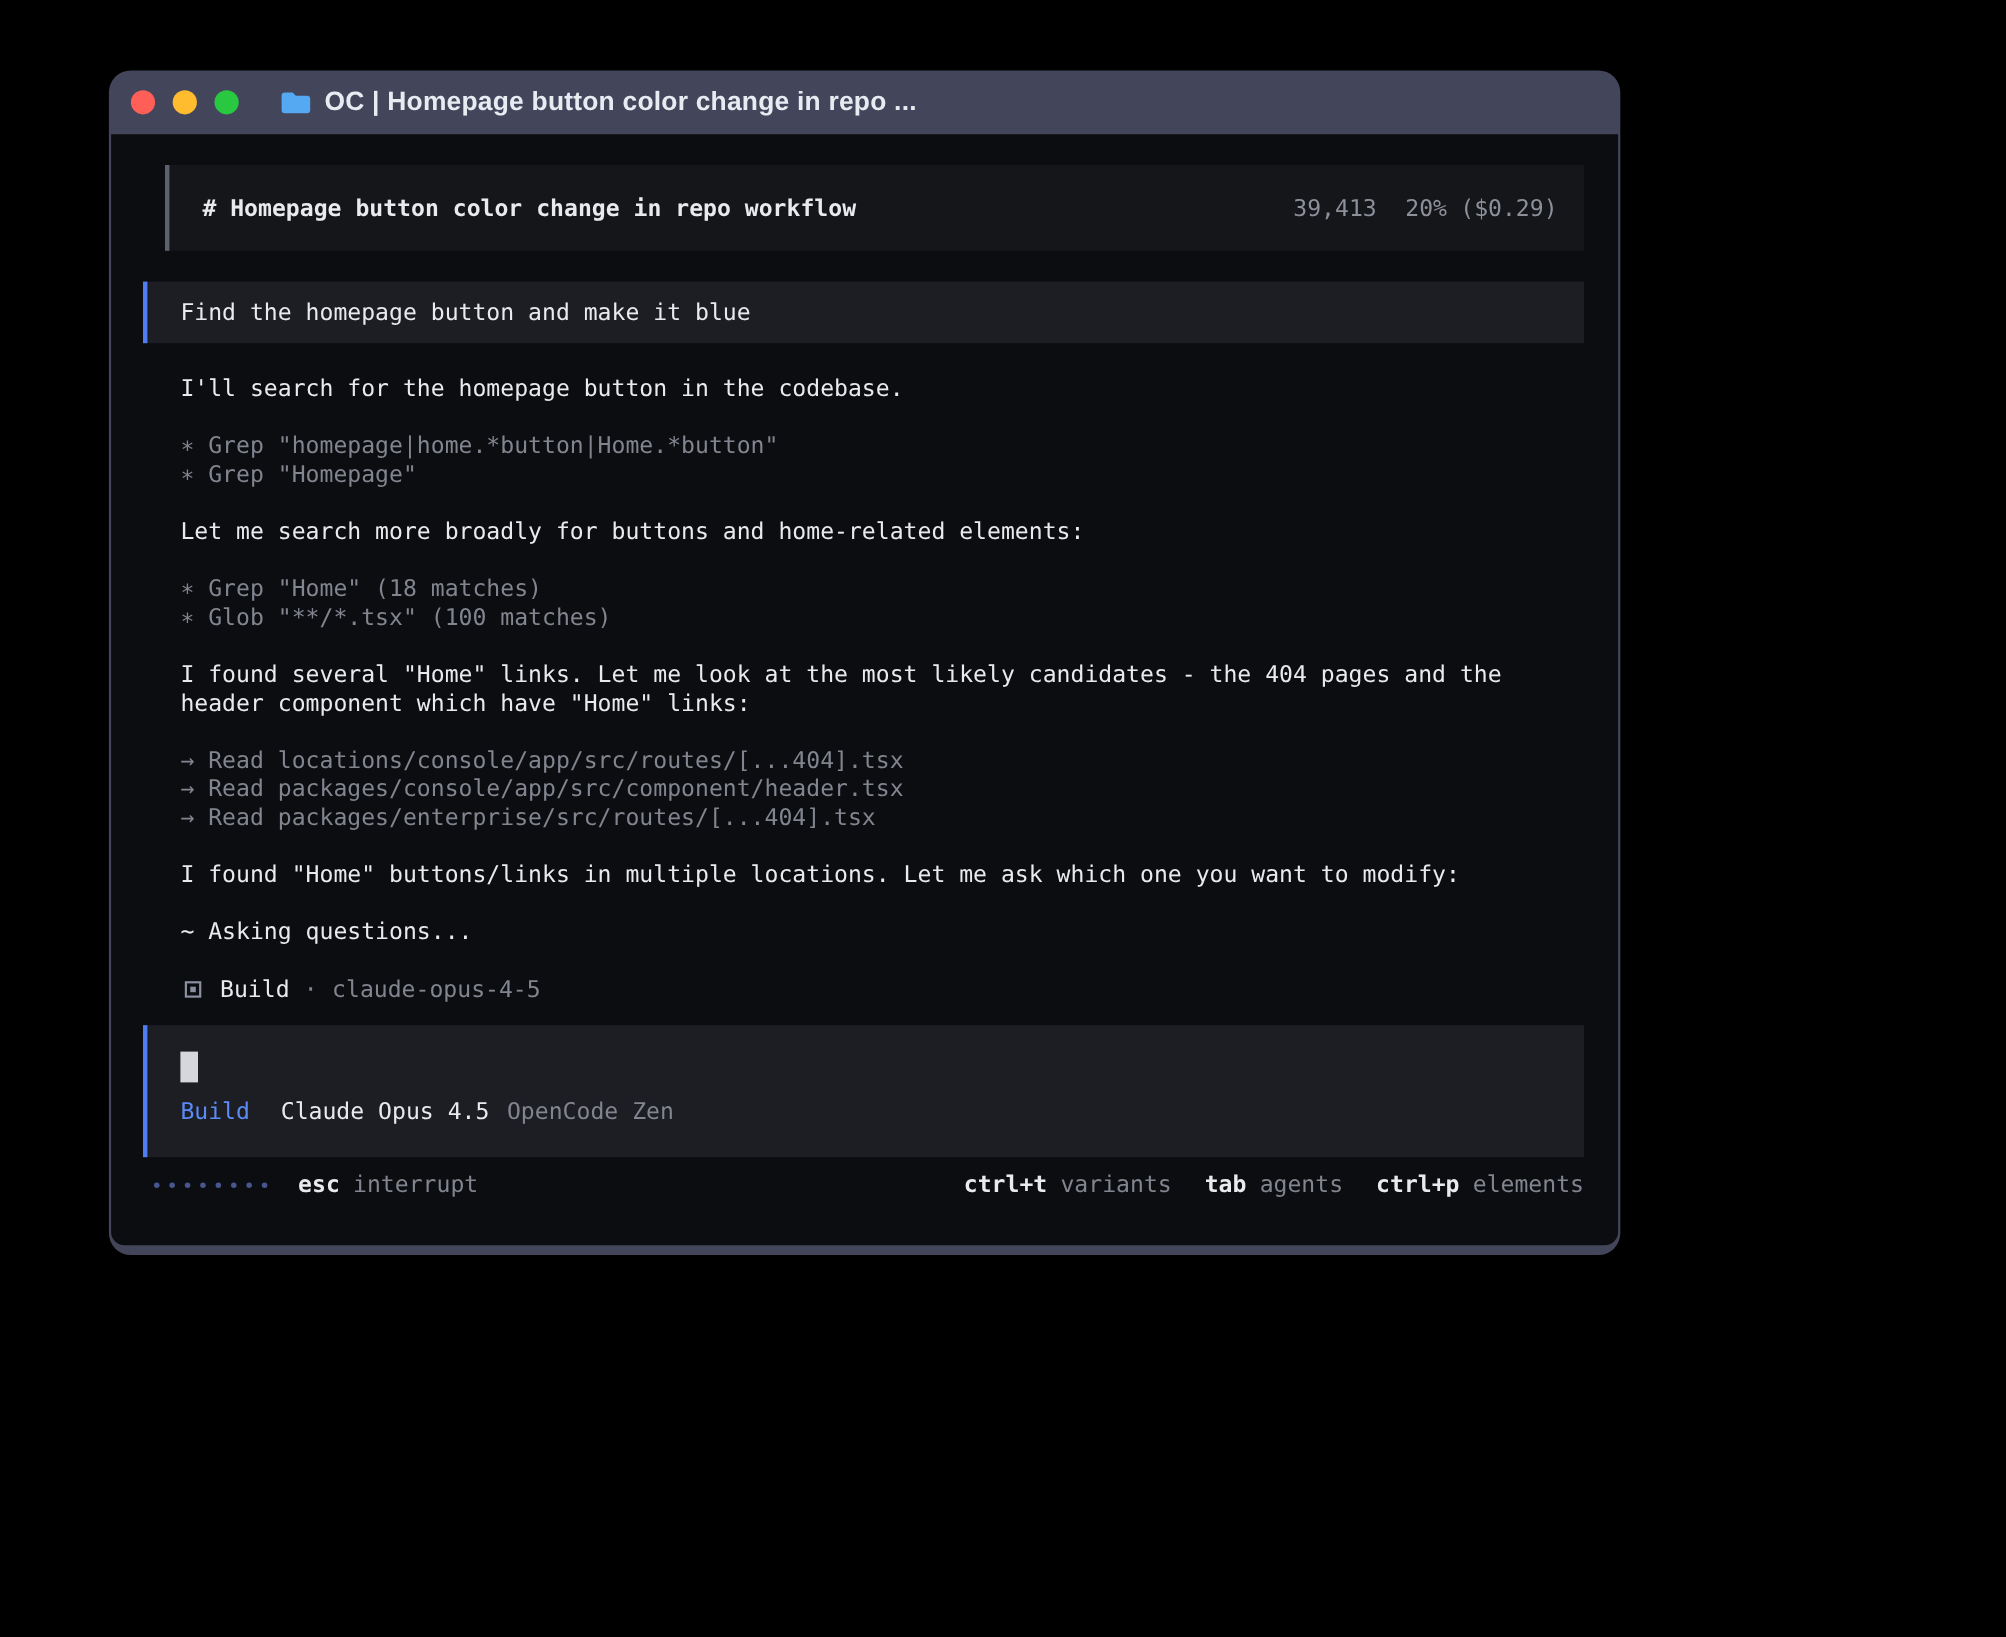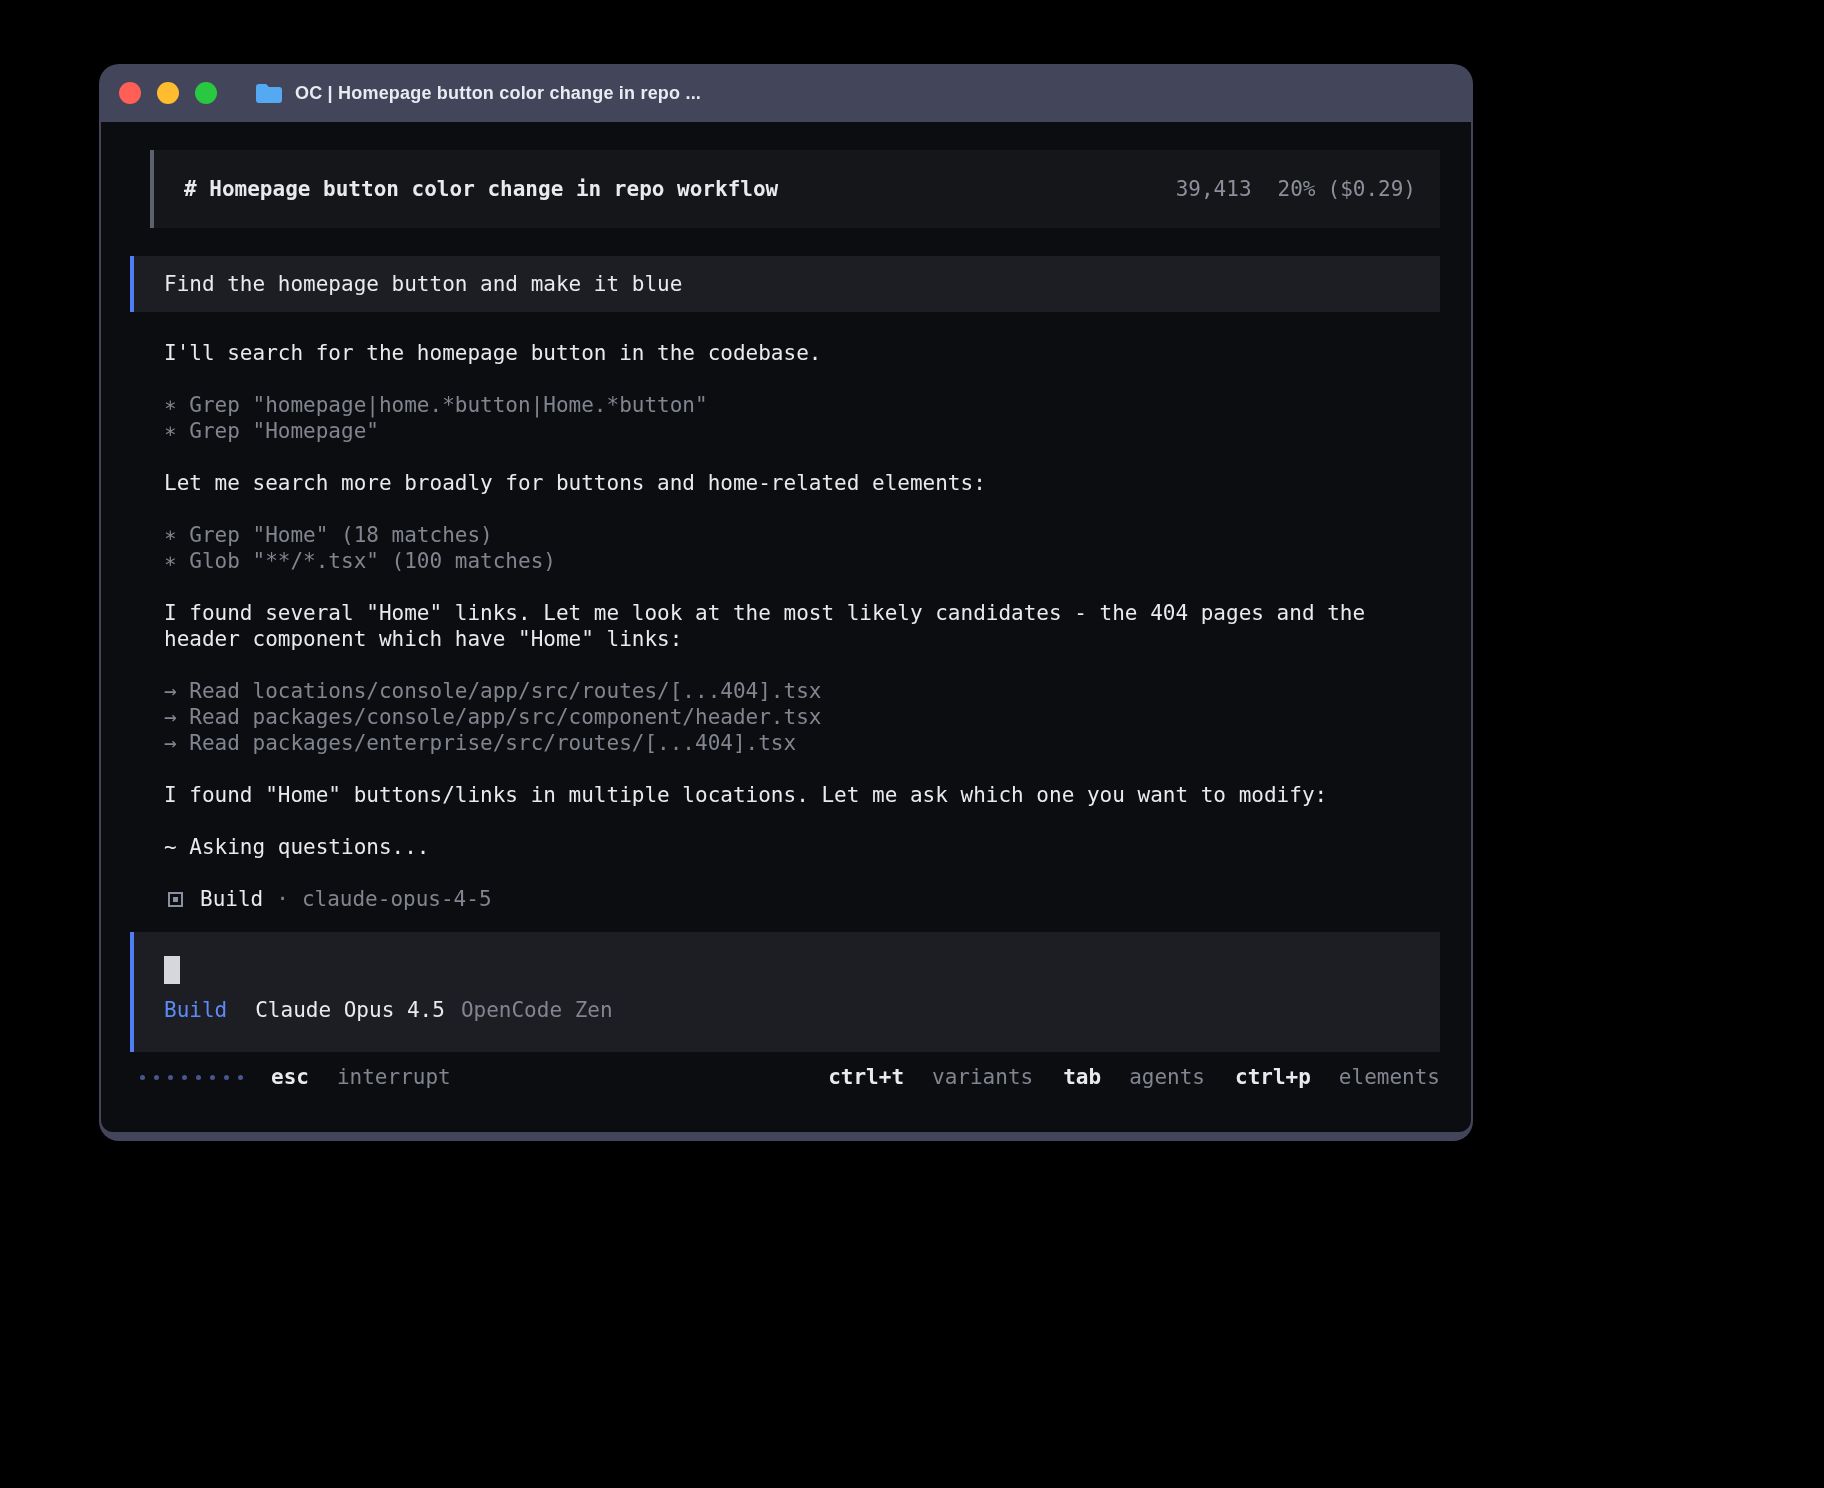--- a/index.html
+++ b/index.html
@@ -13,21 +13,21 @@
   }
 
   
   .titlebar { height:58px; display:flex; align-items:center; padding:0 18px; }
   .traffic { width:22px; height:22px; border-radius:50%; margin-right:16px; }
   .traffic.red    { background:#ff5f57; }
   .traffic.yellow { background:#febc2e; }
   .traffic.green  { background:#28c840; }
   .folder-wrap { margin-left:22px; margin-right:12px; display:flex; align-items:center; }
   .titlebar-title {
-    font-family:"Liberation Sans", sans-serif; font-weight:700; font-size:18px;
+    font-family:"Liberation Sans", sans-serif; font-weight:700; font-size:24px;
     color:#e9ebf2; letter-spacing:.2px; white-space:nowrap;
   }
 
   
   .terminal {
     height:1010px; background:#0c0d10; border-radius:0 0 12px 12px;
     padding:28px 31px 0 29px; font-size:21px; line-height:26px; color:#e9eaee;
     overflow:hidden;
   }
 
@@ -72,21 +72,21 @@
   .model-row { margin-top:13px; display:flex; align-items:center; }
   .model-agent { color:#5c8bf5; margin-right:28px; }
   .model-name { color:#e9eaee; margin-right:16px; }
   .model-provider { color:#82858f; }
 
   .status-bar { margin-top:12px; display:flex; align-items:center; padding-left:10px; }
   .spinner { display:flex; align-items:center; gap:9px; margin-right:28px; }
   .dot { width:5px; height:5px; border-radius:50%; background:#47568f; }
   .hotkey { font-weight:700; color:#e9eaee; }
   .hint-label { color:#82858f; }
-  .kv { display:flex; align-items:flex-end; gap:28px; white-space:nowrap; }
+  .kv { display:flex; align-items:flex-end; gap:12px; white-space:nowrap; }
   .hints { margin-left:auto; display:flex; gap:30px; }
 </style>
 </head>
 <body>
 
 <div class="window">
 
   <div class="titlebar">
     <div class="traffic red"></div>
     <div class="traffic yellow"></div>

